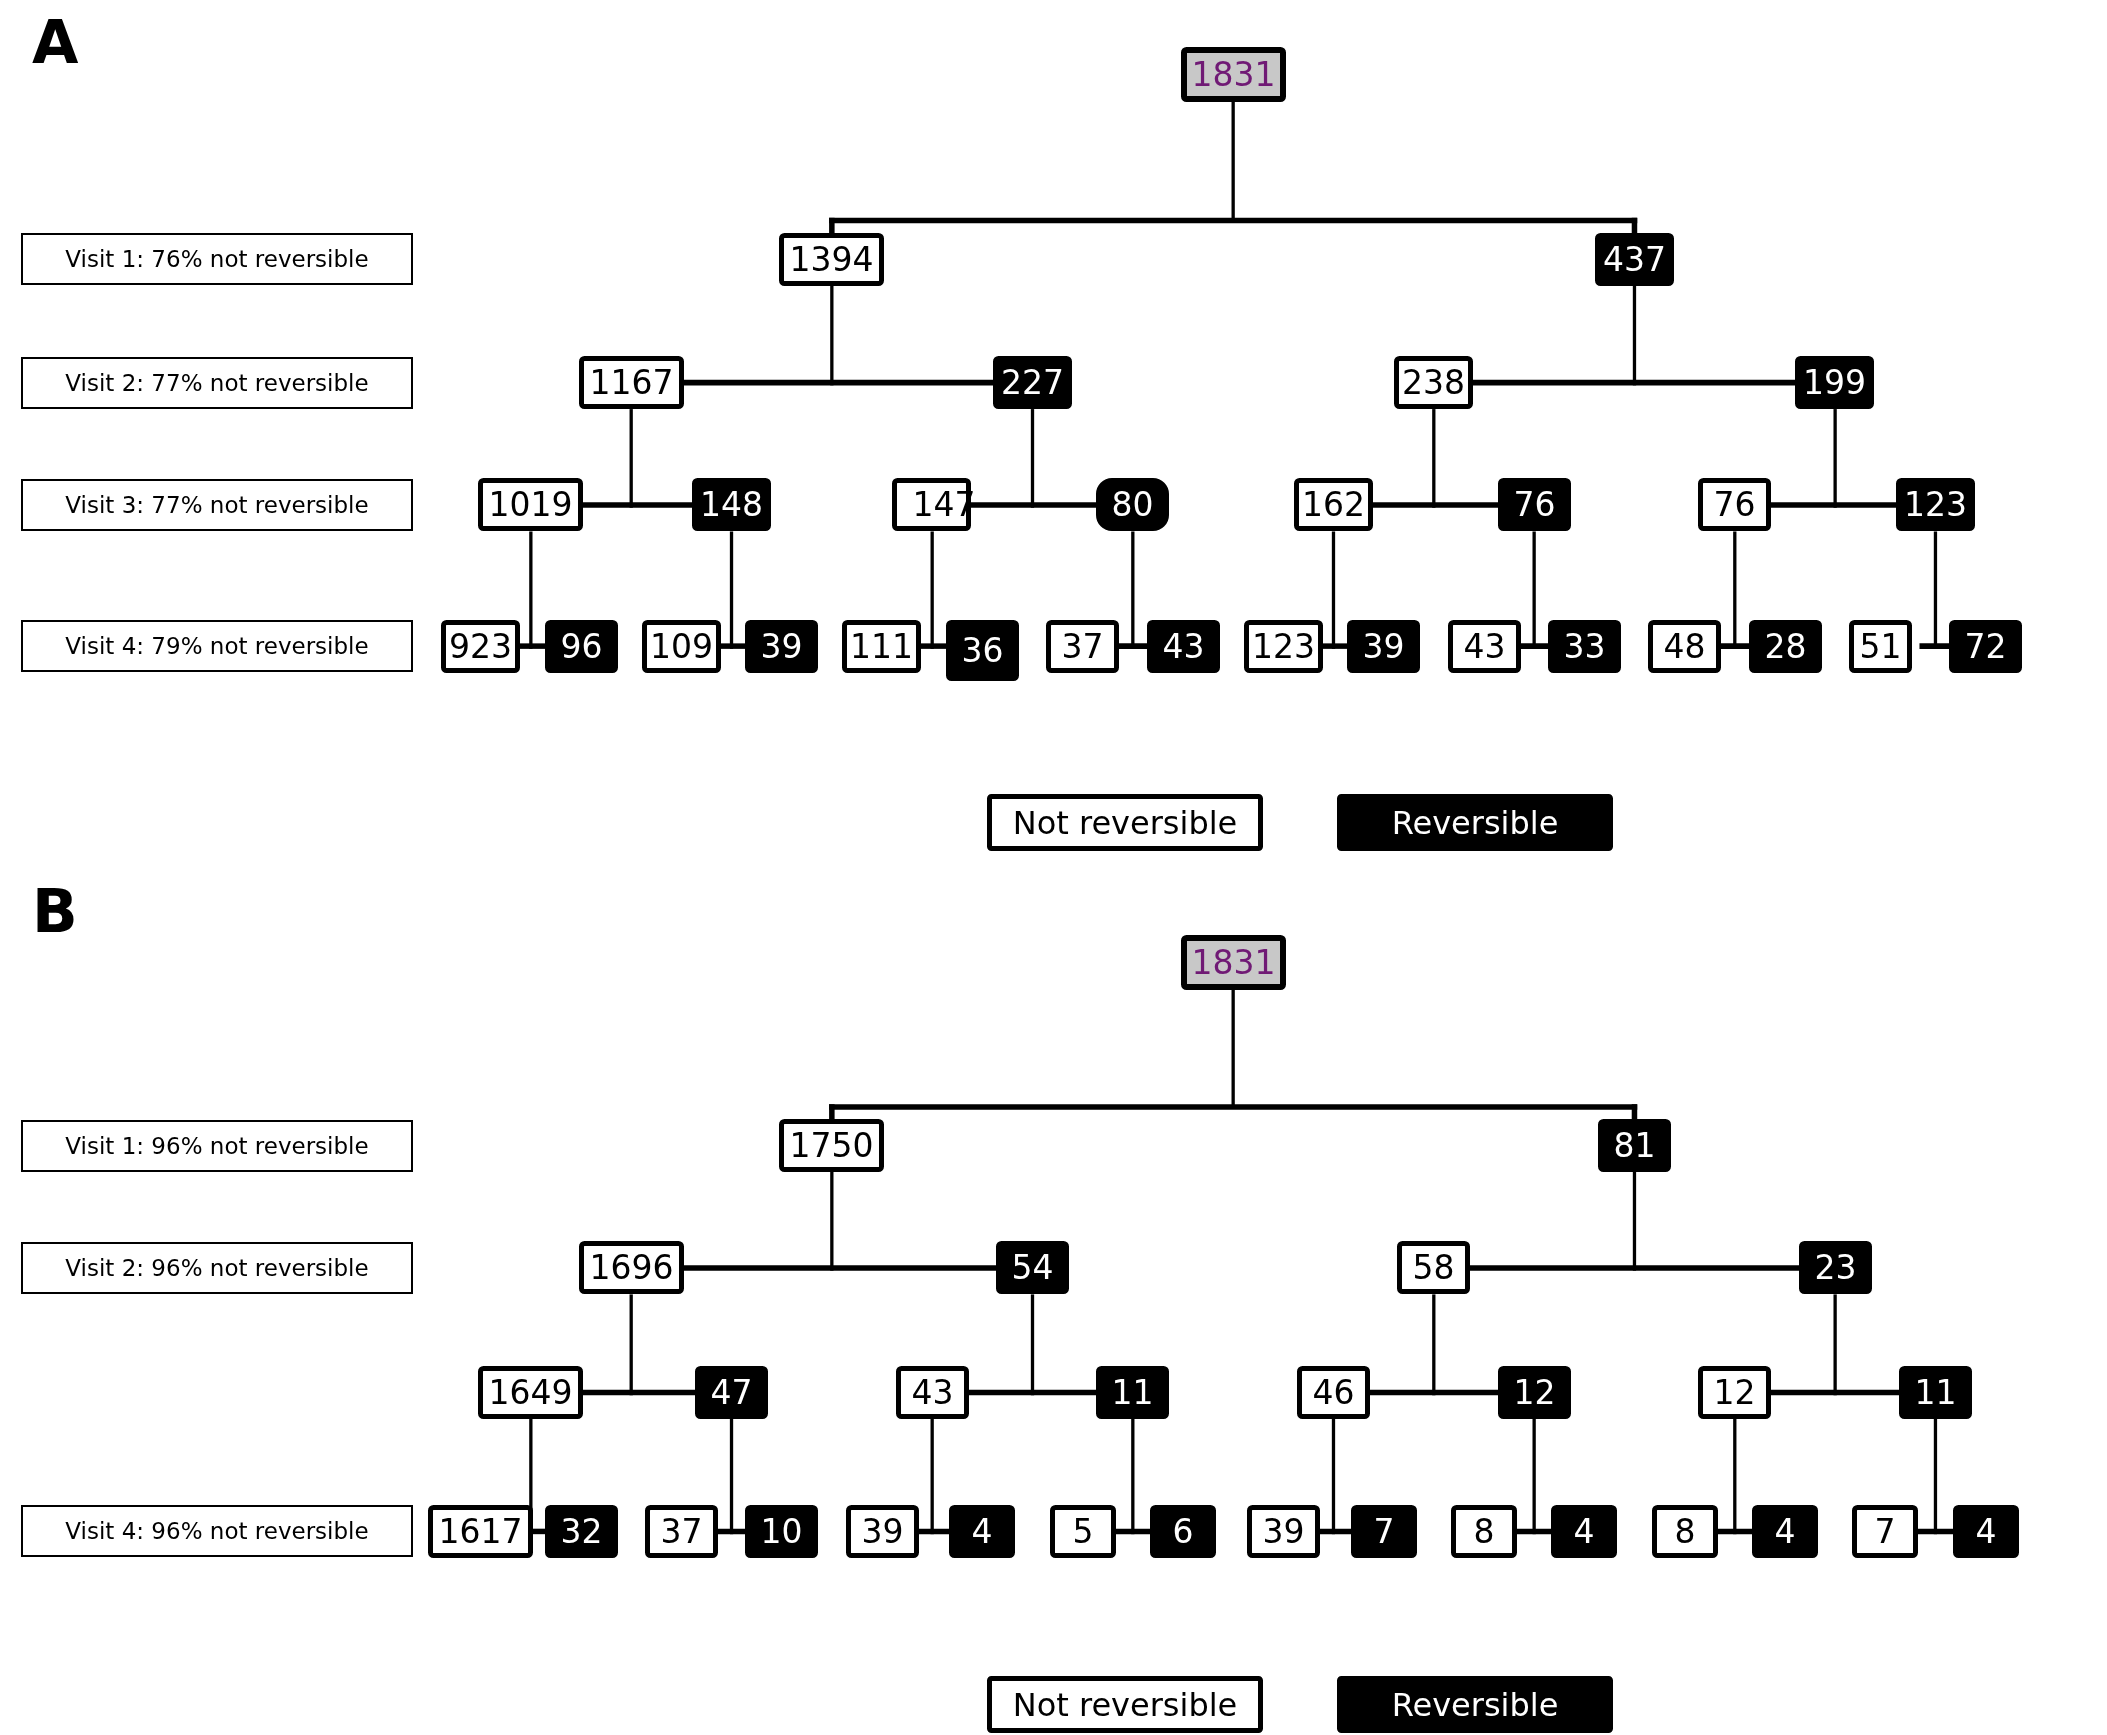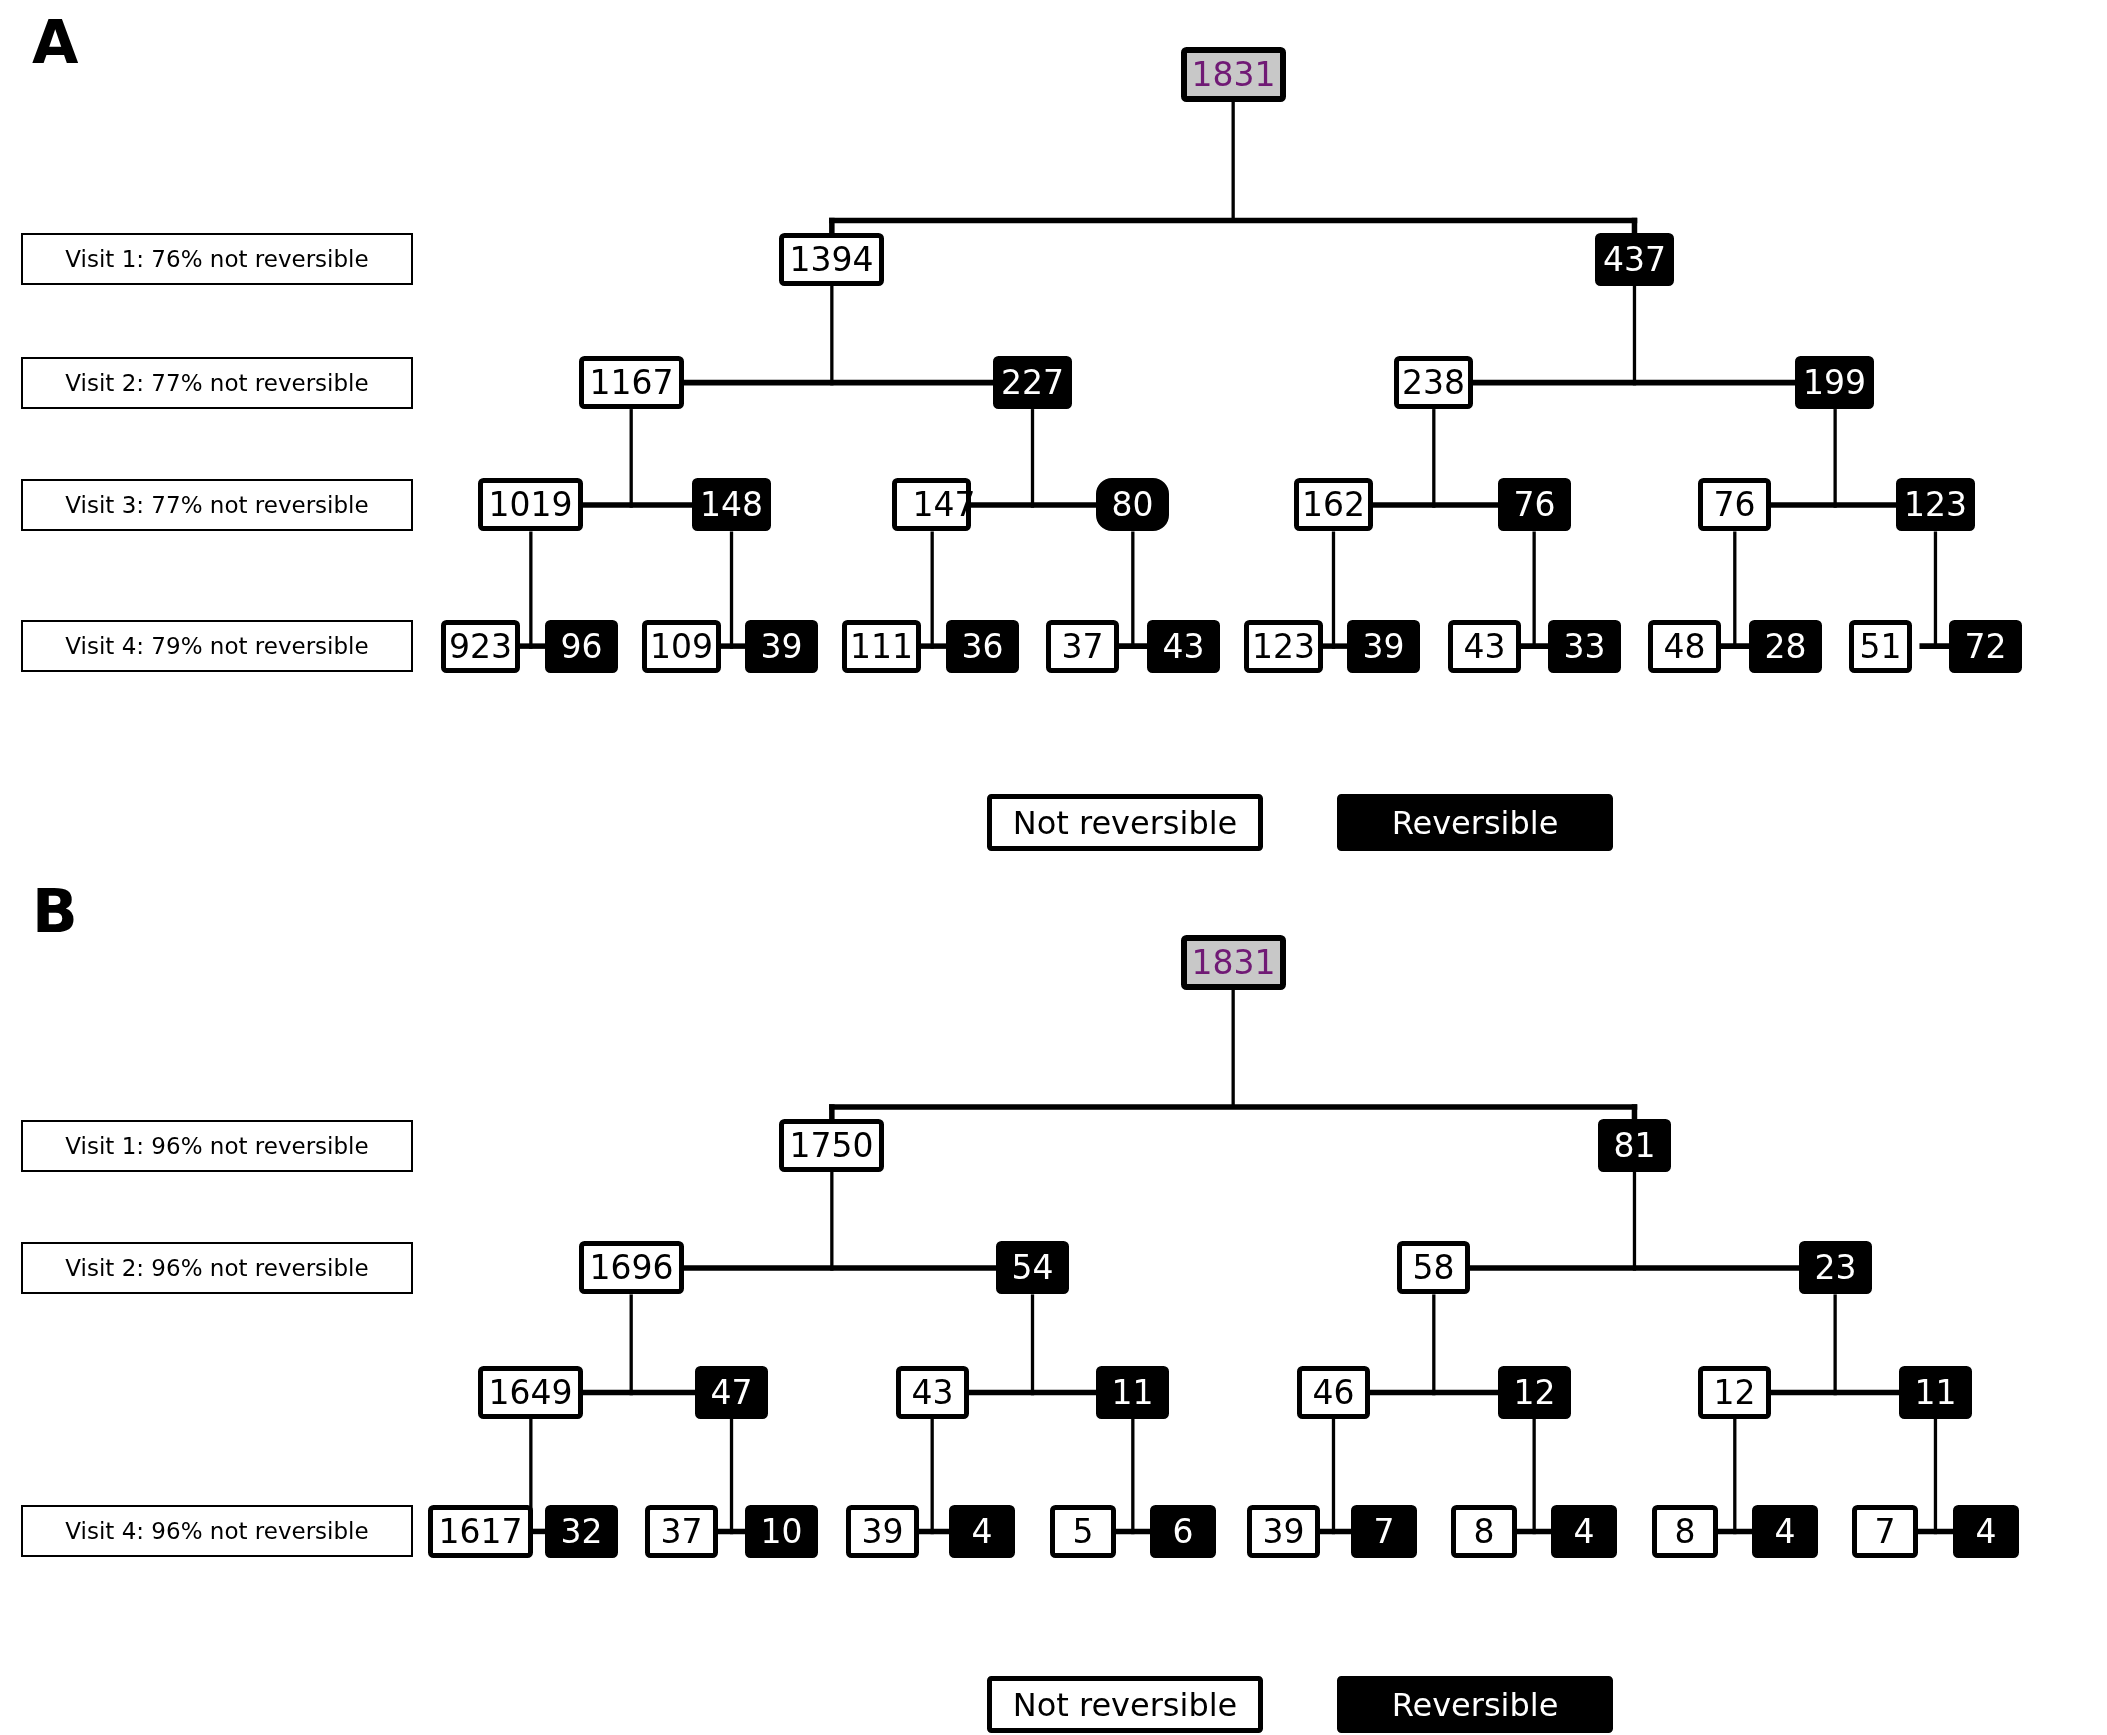--- a/index.html
+++ b/index.html
@@ -130,21 +130,21 @@
       <div class="node r" style="width: 73px; height: 53px; left: 1096px; top: 478px; border-radius: 16px;">80</div>
       <div class="node nr" style="width: 79px; height: 53px; left: 1294px; top: 478px;">162</div>
       <div class="node r" style="width: 73px; height: 53px; left: 1498px; top: 478px;">76</div>
       <div class="node nr" style="width: 73px; height: 53px; left: 1698px; top: 478px;">76</div>
       <div class="node r" style="width: 79px; height: 53px; left: 1896px; top: 478px;">123</div>
       <div class="node nr" style="width: 79px; height: 53px; left: 441px; top: 620px;">923</div>
       <div class="node r" style="width: 73px; height: 53px; left: 545px; top: 620px;">96</div>
       <div class="node nr" style="width: 79px; height: 53px; left: 642px; top: 620px;">109</div>
       <div class="node r" style="width: 73px; height: 53px; left: 745px; top: 620px;">39</div>
       <div class="node nr" style="width: 79px; height: 53px; left: 842px; top: 620px;">111</div>
-      <div class="node r" style="width: 73px; height: 53px; left: 946px; top: 620px;">36</div>
+      <div class="node r" style="width: 73px; height: 61px; left: 946px; top: 620px;">36</div>
       <div class="node nr" style="width: 73px; height: 53px; left: 1046px; top: 620px;">37</div>
       <div class="node r" style="width: 73px; height: 53px; left: 1147px; top: 620px;">43</div>
       <div class="node nr" style="width: 79px; height: 53px; left: 1244px; top: 620px;">123</div>
       <div class="node r" style="width: 73px; height: 53px; left: 1347px; top: 620px;">39</div>
       <div class="node nr" style="width: 73px; height: 53px; left: 1448px; top: 620px;">43</div>
       <div class="node r" style="width: 73px; height: 53px; left: 1548px; top: 620px;">33</div>
       <div class="node nr" style="width: 73px; height: 53px; left: 1648px; top: 620px;">48</div>
       <div class="node r" style="width: 73px; height: 53px; left: 1749px; top: 620px;">28</div>
       <div class="node nr" style="width: 63px; height: 53px; left: 1849px; top: 620px;">51</div>
       <div class="node r" style="width: 73px; height: 53px; left: 1949px; top: 620px;">72</div>

